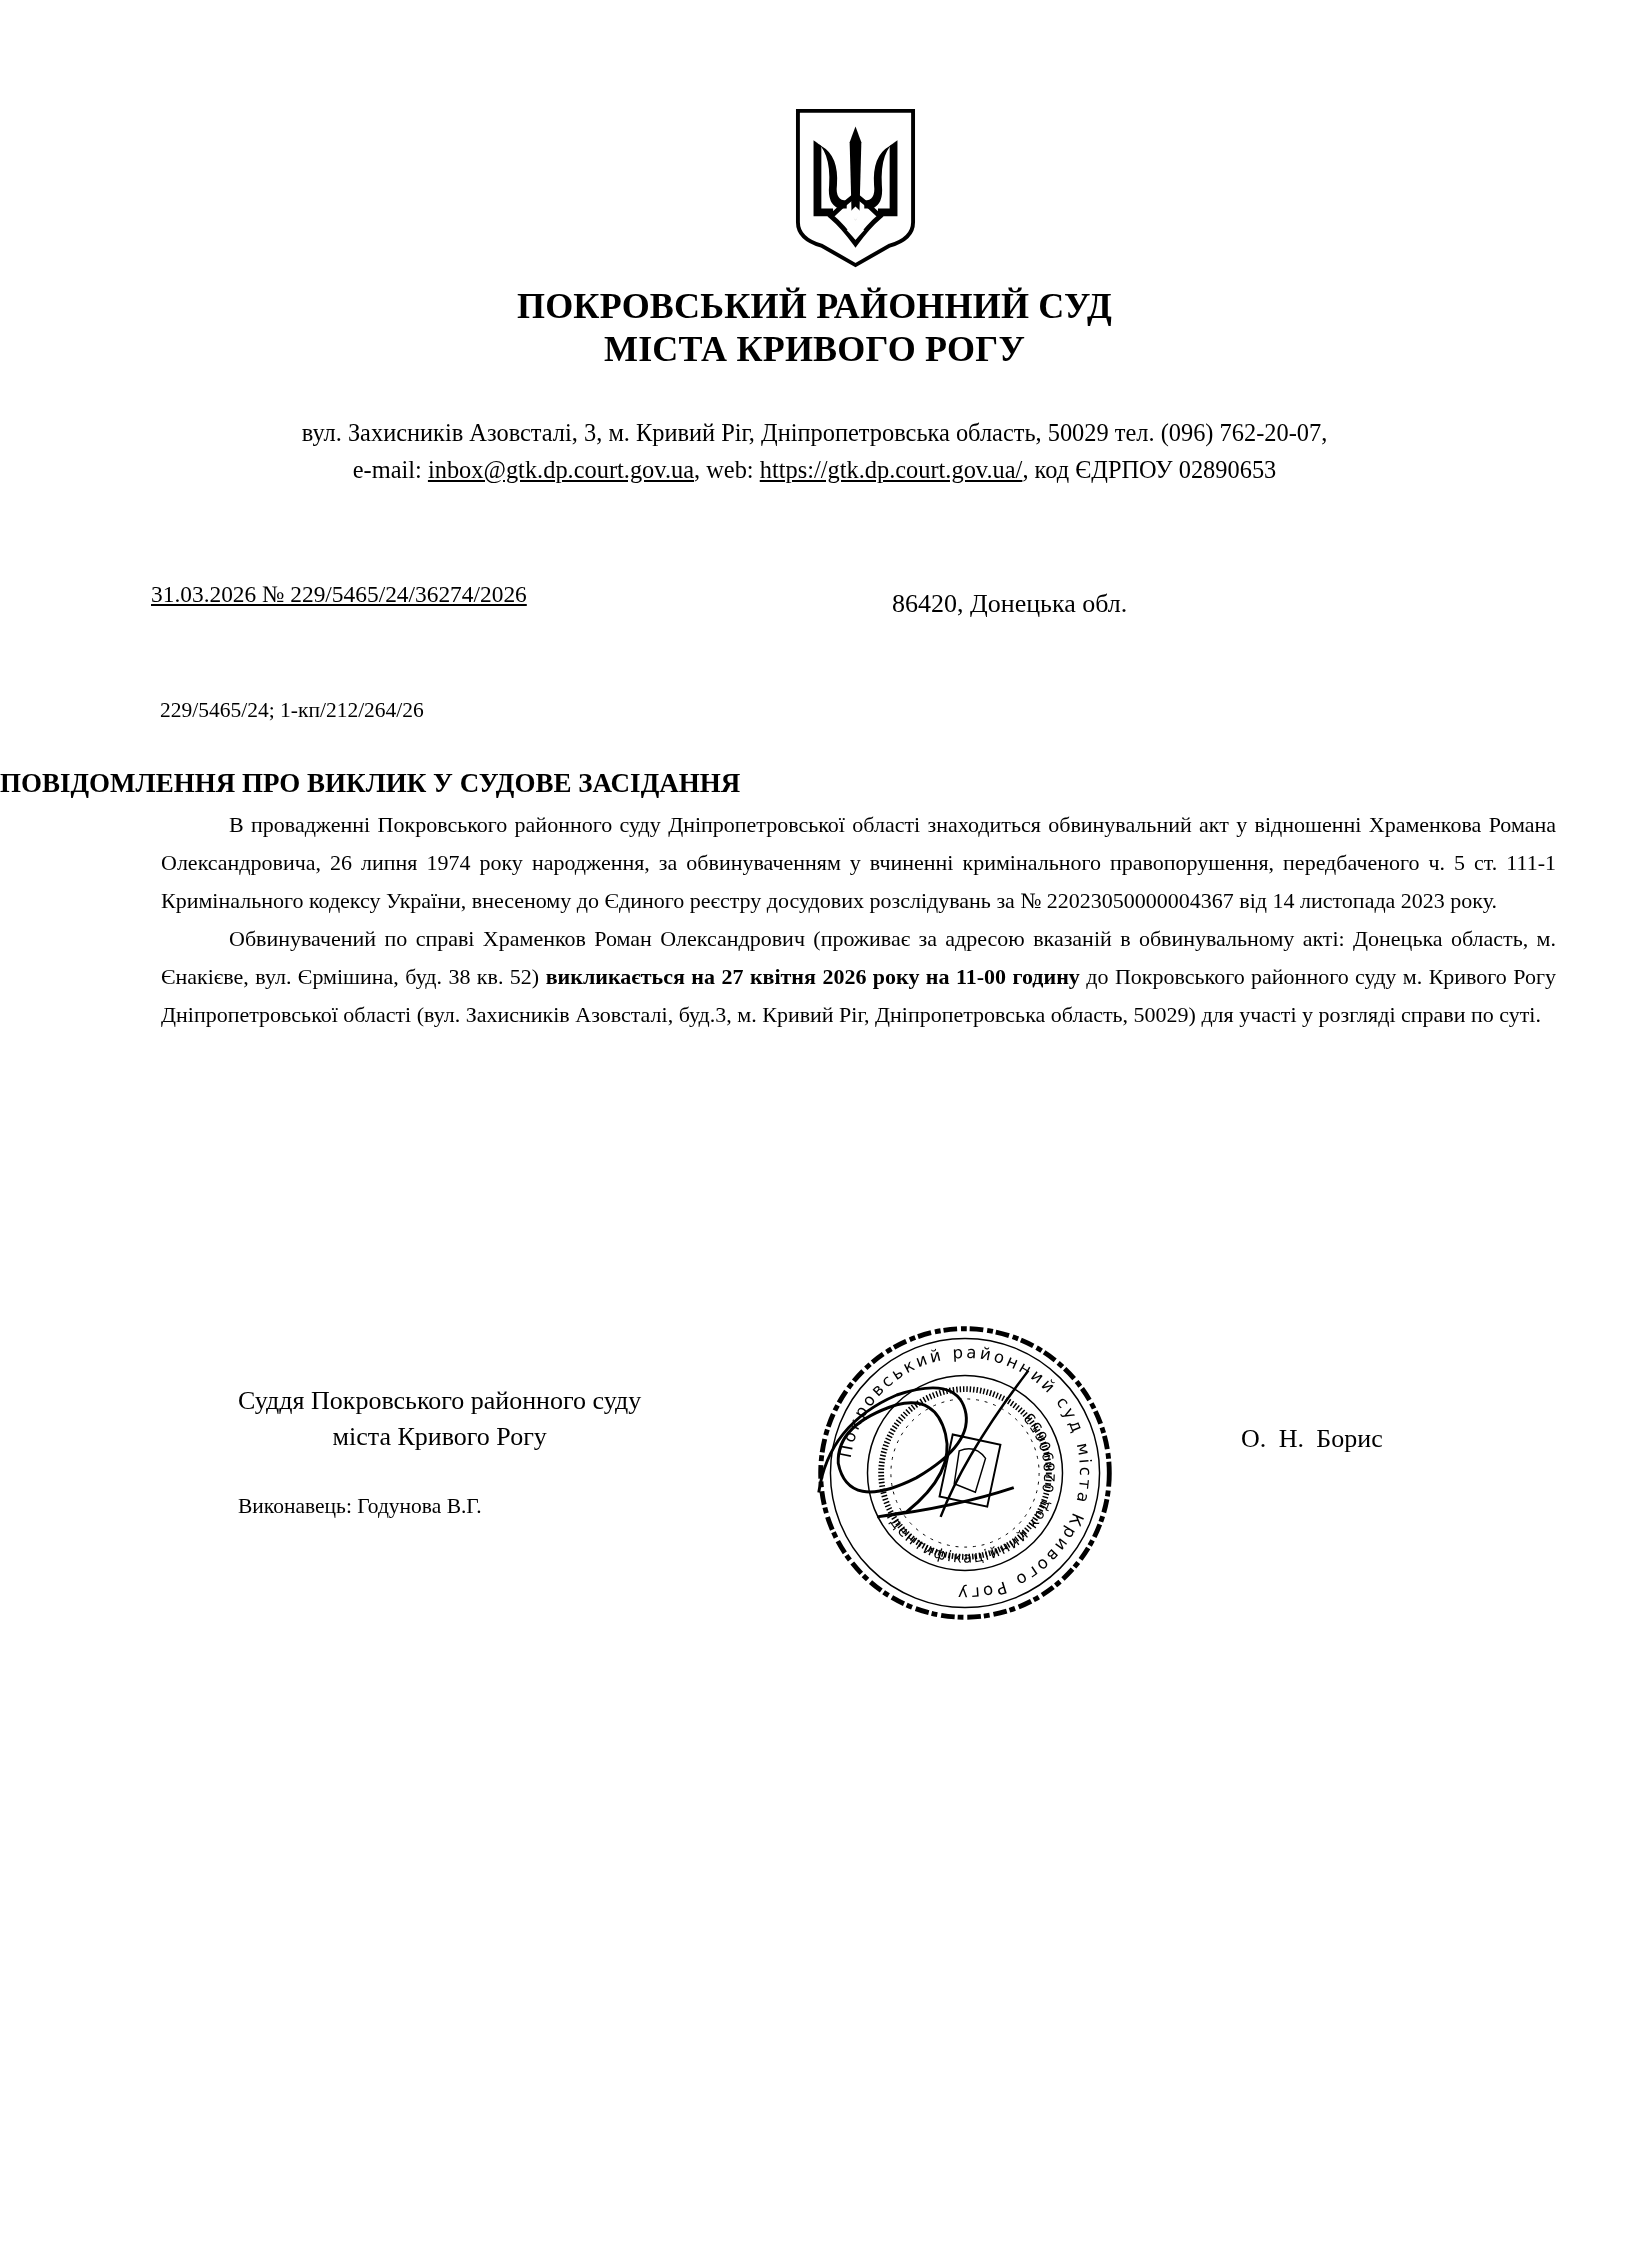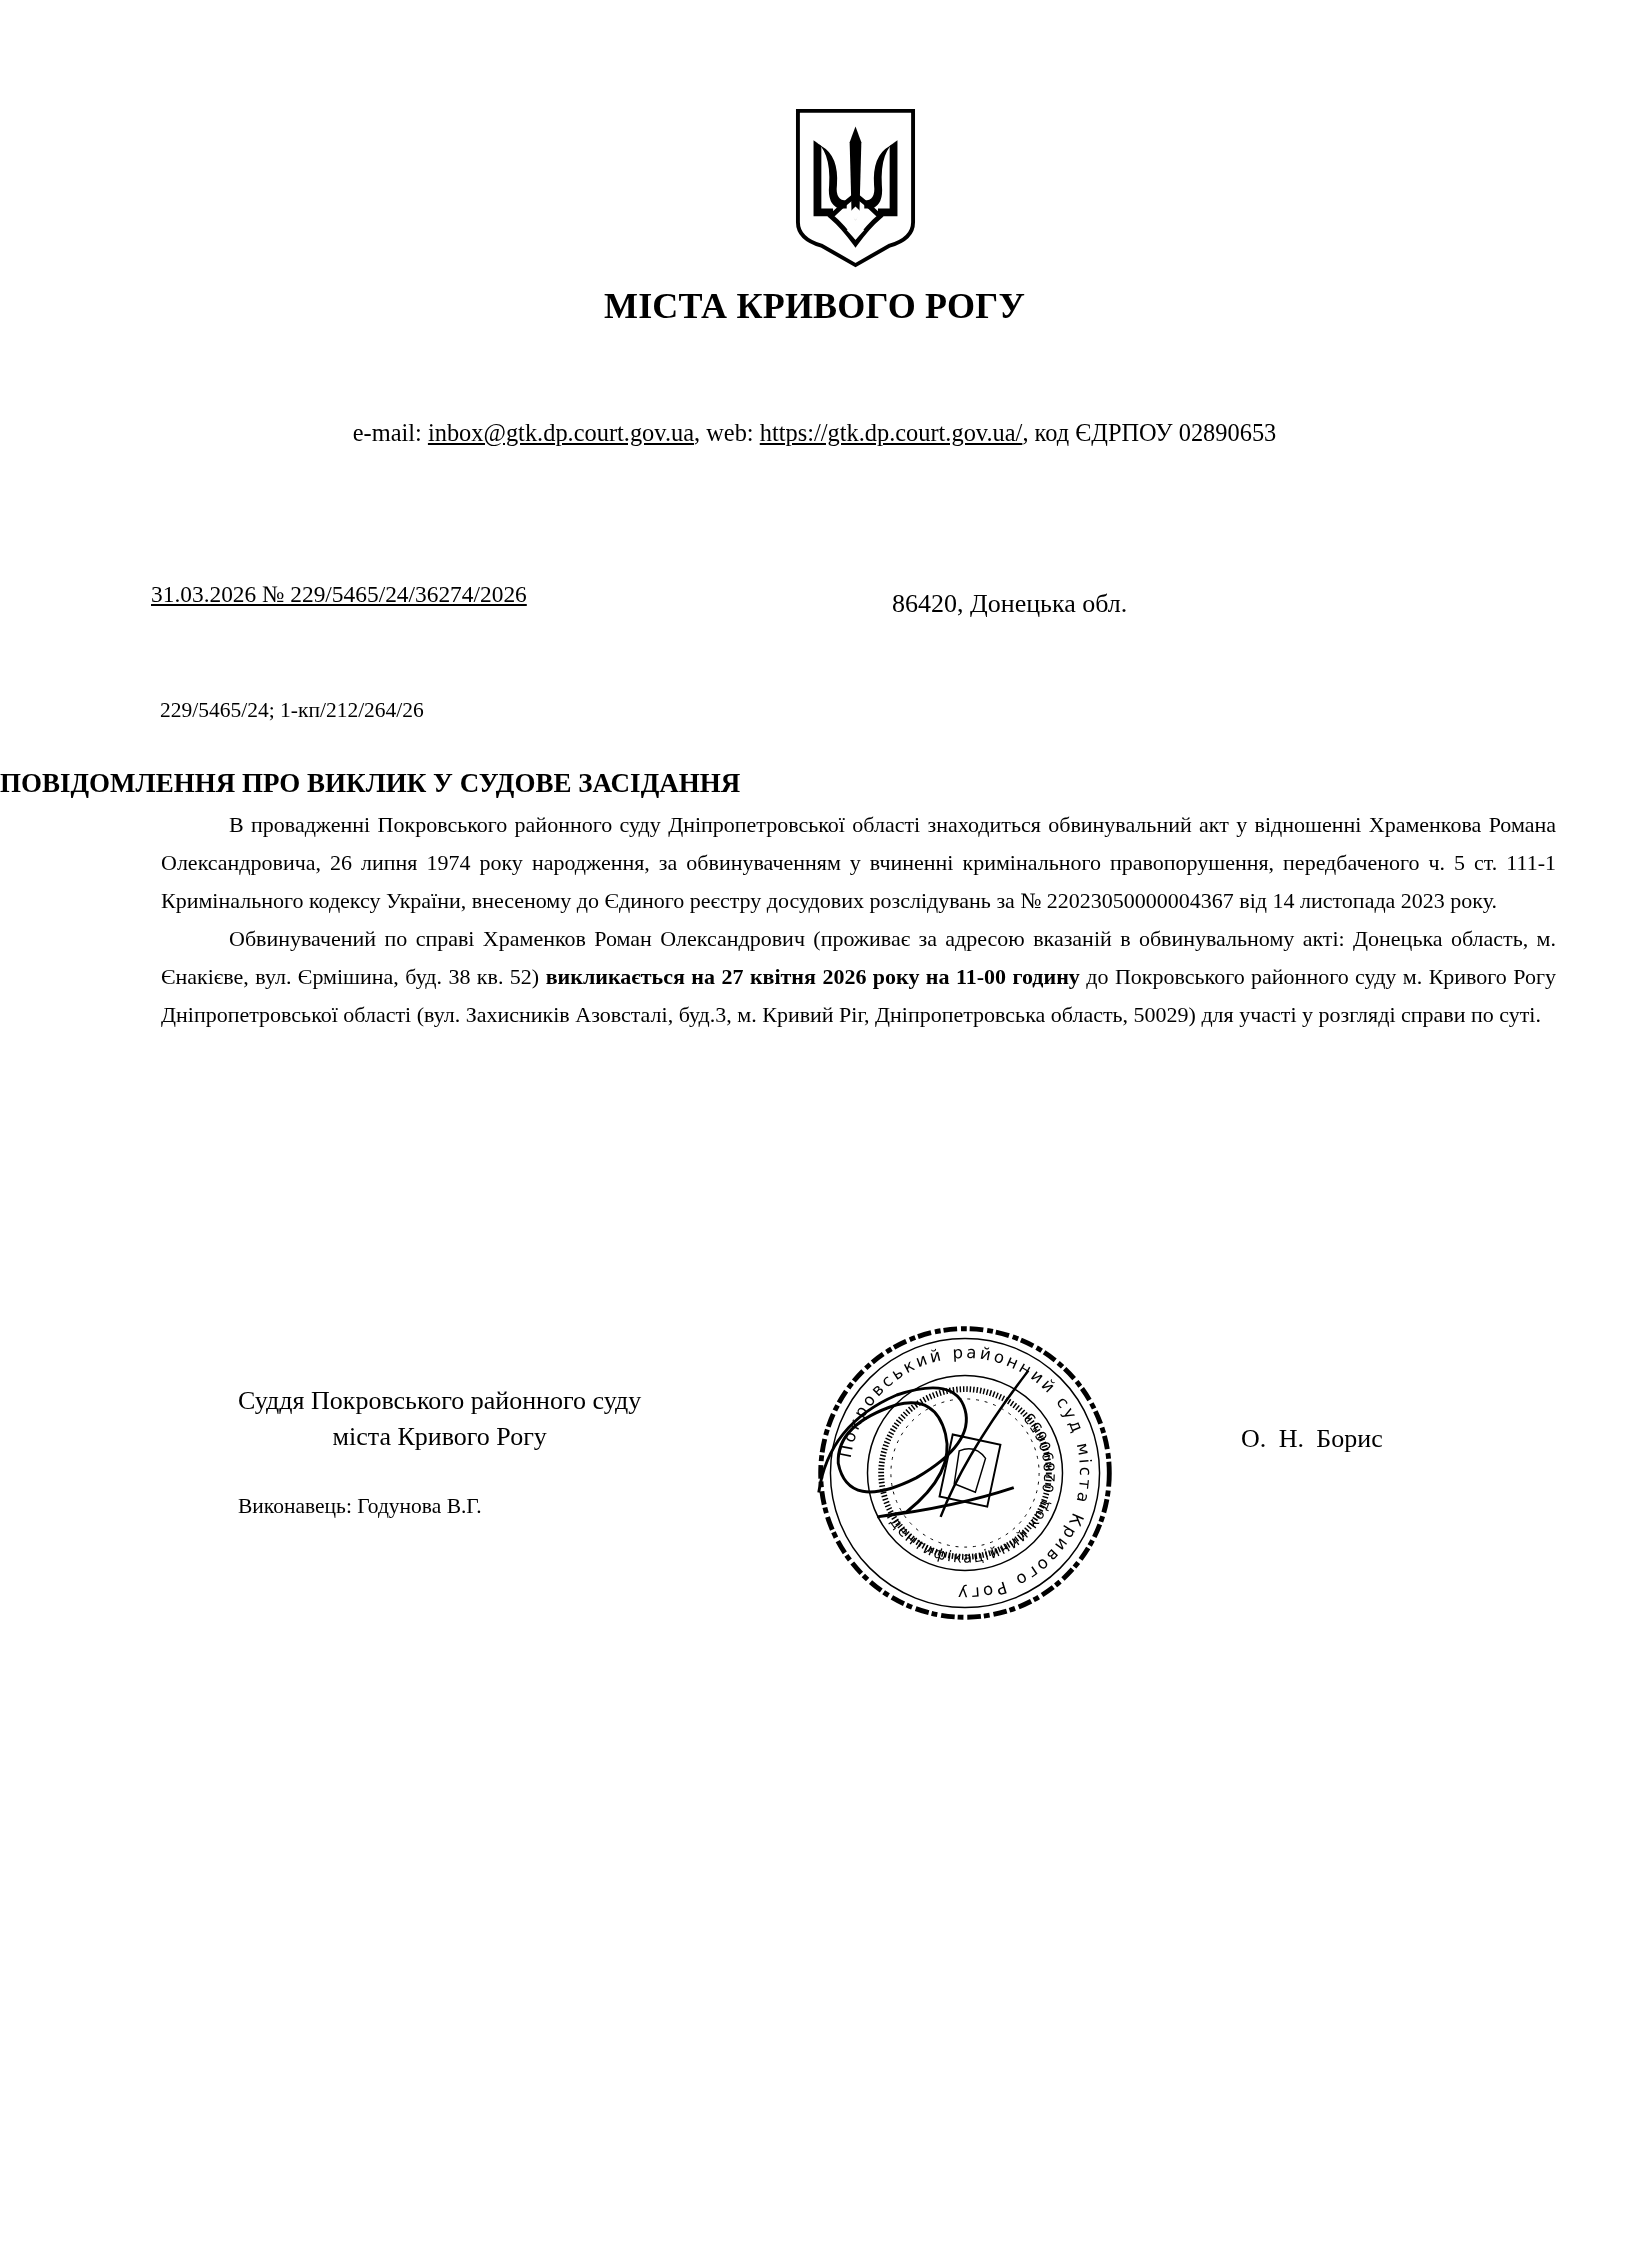--- a/index.html
+++ b/index.html
@@ -36,24 +36,26 @@
     <path d="M108 34 Q90 44 92 80 Q94 100 82 104 L74 104 L74 96 Q86 96 84 80 Q82 50 100 40 Z" fill="#000"></path>
     <path d="M22 34 L22 112 L42 112 L42 104 L30 104 L30 40 Z" fill="#000"></path>
     <path d="M108 34 L108 112 L88 112 L88 104 L100 104 L100 40 Z" fill="#000"></path>
     <path d="M40 112 Q52 100 65 90 Q78 100 90 112 Q78 122 65 140 Q52 122 40 112 Z" fill="none" stroke="#000" stroke-width="5"></path>
     <rect x="60" y="104" width="10" height="10" fill="#fff" transform="rotate(45 65 109)"></rect>
     <path d="M56 126 L65 122 L74 126 L65 136 Z" fill="#fff"></path>
   </svg>
 </div>
 
 <div class="abs court-title">
+  <div>ПОКРОВСЬКИЙ РАЙОННИЙ СУД</div>
   <div>МІСТА КРИВОГО РОГУ</div>
 </div>
 
 <div class="abs address">
+  <div>вул. Захисників Азовсталі, 3, м. Кривий Ріг,  Дніпропетровська область, 50029 тел. (096) 762-20-07,</div>
   <div>
     <span>e-mail: </span><u>inbox@gtk.dp.court.gov.ua</u><span>,  web: </span><u>https://gtk.dp.court.gov.ua/</u><span>, код ЄДРПОУ 02890653</span>
   </div>
 </div>
 
 <div class="abs outgoing">31.03.2026 №  229/5465/24/36274/2026</div>
 <div class="abs caseref">229/5465/24; 1-кп/212/264/26</div>
 
 <div class="abs recipient">
   <div>86420,  Донецька обл.</div>

